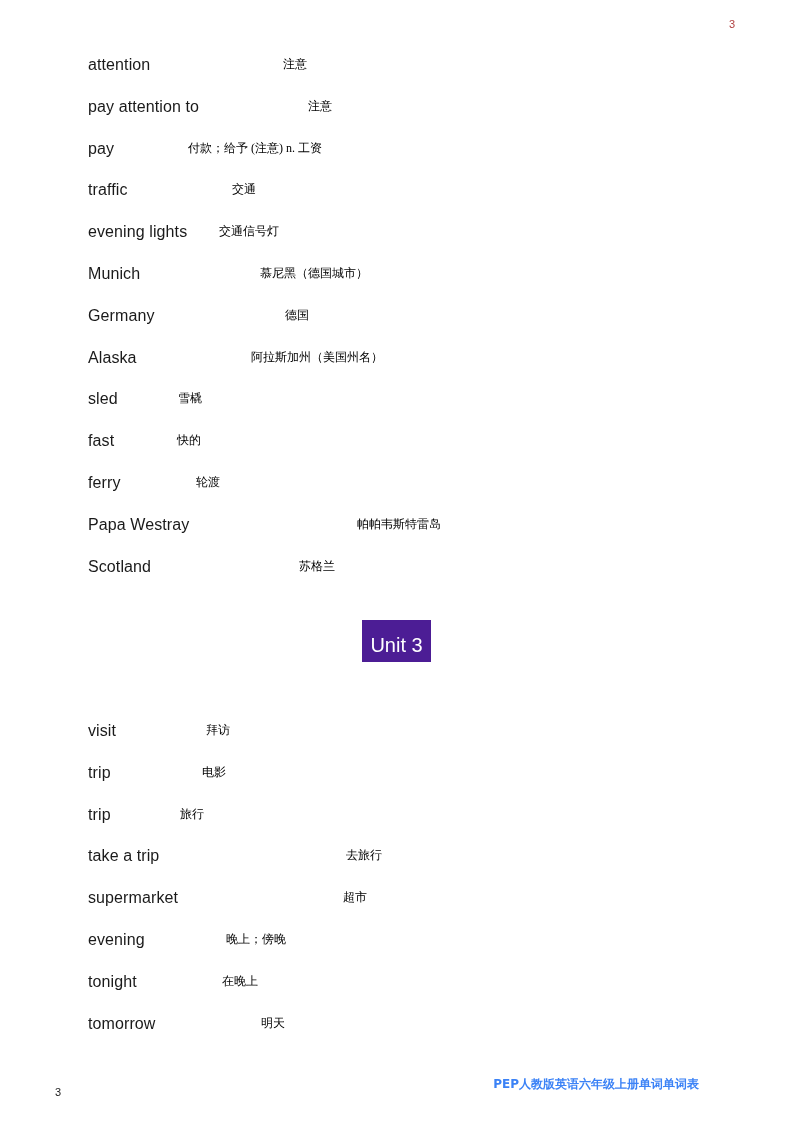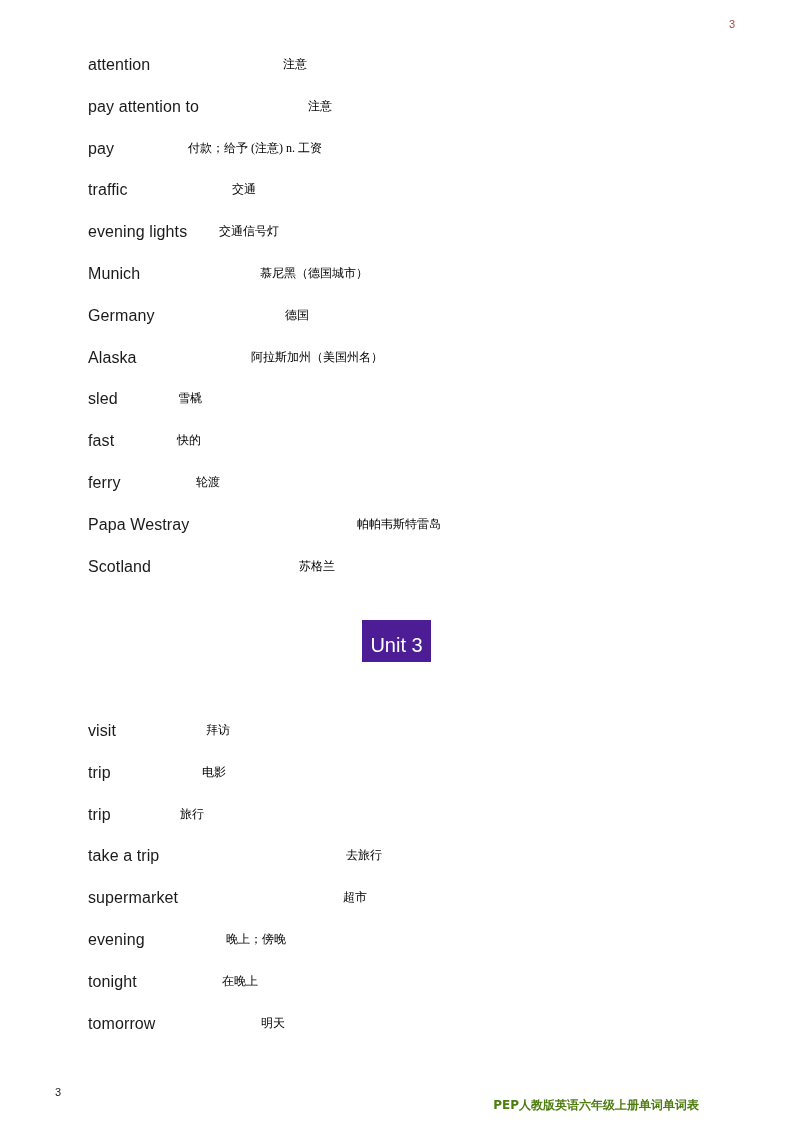--- a/index.html
+++ b/index.html
@@ -81,23 +81,23 @@
     position: absolute;
     left: 55px;
     bottom: 24px;
     font-size: 11px;
     color: #222;
     font-family: "Liberation Sans", sans-serif;
   }
   .footer-title {
     position: absolute;
     right: 94px;
-    bottom: 8px;
+    bottom: 29px;
     font-size: 12px;
-    color: #4d7c0f;
+    color: #3b82f6;
     font-family: "DejaVu Sans", sans-serif;
     font-weight: bold;
   }
 </style>
 </head>
 <body>
 
 <div class="page">
 
   <div class="page-num-top">3</div>

